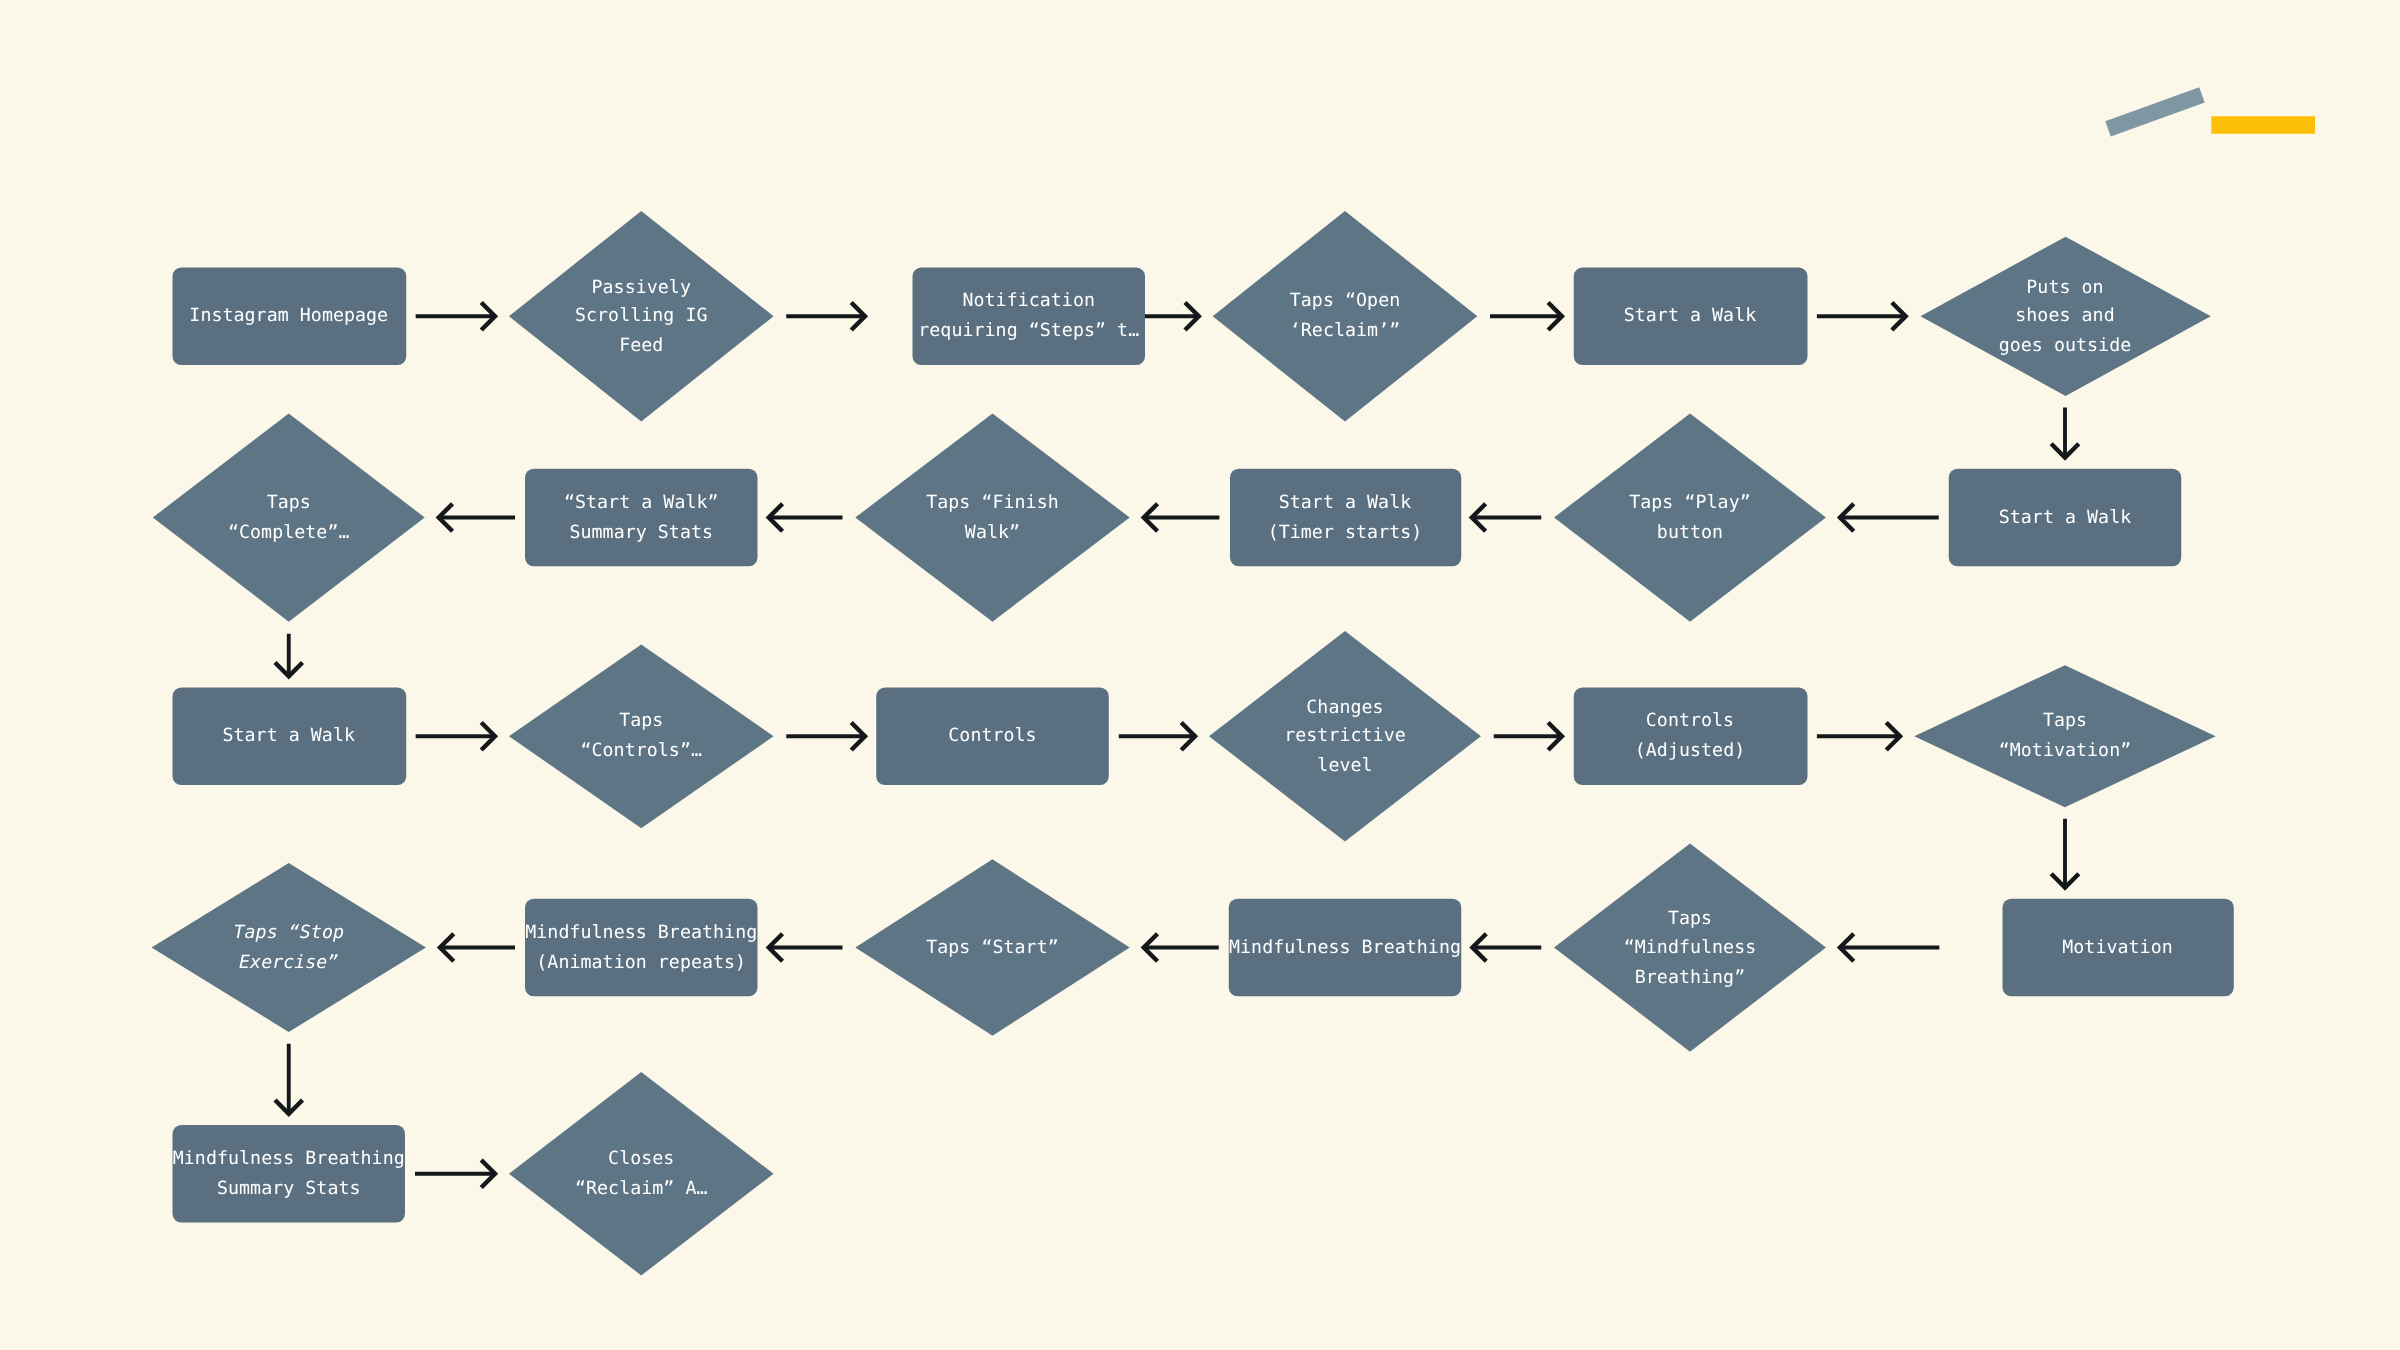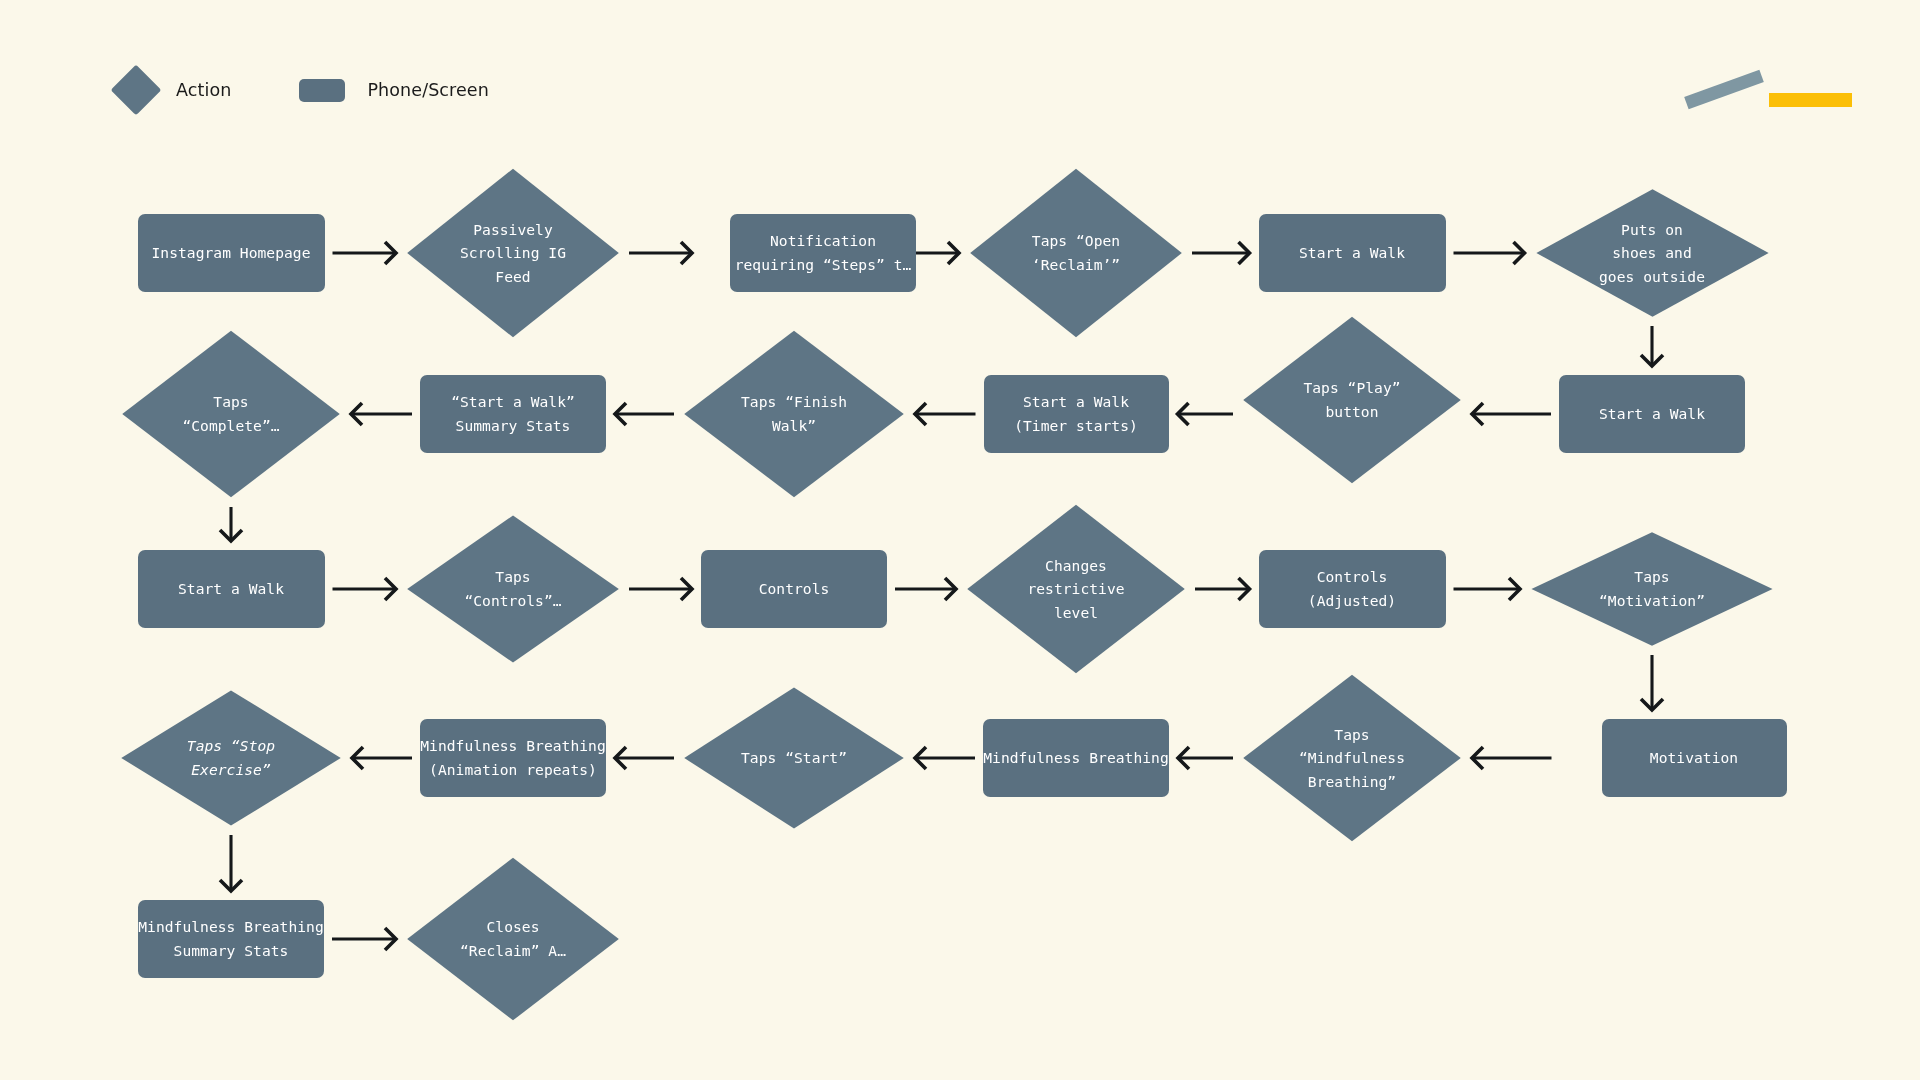--- a/index.html
+++ b/index.html
@@ -134,30 +134,20 @@
     fill: none;
     stroke-linecap: butt;
     stroke-linejoin: miter;
   }
 </style>
 </head>
 <body>
 
 <div id="canvas">
 
-  <div id="legend">
-    <div class="legend-entry">
-      <div class="legend-swatch-diamond"></div>
-      <span class="legend-label">Action</span>
-    </div>
-    <div class="legend-entry">
-      <div class="legend-swatch-rect"></div>
-      <span class="legend-label">Phone/Screen</span>
-    </div>
-  </div>
 
   <div id="deco-slash"></div>
   <div id="deco-bar"></div>
 
   <svg id="wires" width="1920" height="1080" viewBox="0 0 1920 1080">
       <line x1="332.5" y1="253" x2="396" y2="253"></line>
       <path d="M385 242 L396 253 L385 264" class="head"></path>
       <line x1="629" y1="253" x2="692" y2="253"></line>
       <path d="M681 242 L692 253 L681 264" class="head"></path>
       <line x1="895" y1="253" x2="959" y2="253"></line>
@@ -221,21 +211,21 @@
           <path class="dia-fill" d="M50 1 L99 50 L50 99 L1 50 Z"></path>
         </svg><span class="node-text">Taps “Open
 ‘Reclaim’”</span></div>
       <div class="node rect" style="left: 1258.5px; top: 214px; width: 187px; height: 78px;"><span class="node-text">Start a Walk</span></div>
       <div class="node diamond" style="left: 1533.5px; top: 188px; width: 237px; height: 130px;"><svg class="dia-shape" viewBox="0 0 100 100" preserveAspectRatio="none">
           <path class="dia-fill" d="M50 1 L99 50 L50 99 L1 50 Z"></path>
         </svg><span class="node-text">Puts on
 shoes and
 goes outside</span></div>
       <div class="node rect" style="left: 1559px; top: 375px; width: 186px; height: 78px;"><span class="node-text">Start a Walk</span></div>
-      <div class="node diamond" style="left: 1241px; top: 315px; width: 222px; height: 170px; align-items: center;"><svg class="dia-shape" viewBox="0 0 100 100" preserveAspectRatio="none">
+      <div class="node diamond" style="left: 1241px; top: 329px; width: 222px; height: 170px; align-items: center;"><svg class="dia-shape" viewBox="0 0 100 100" preserveAspectRatio="none">
           <path class="dia-fill" d="M50 1 L99 50 L50 99 L1 50 Z"></path>
         </svg><span class="node-text">Taps “Play”
 button</span></div>
       <div class="node rect" style="left: 983.5px; top: 375px; width: 185px; height: 78px;"><span class="node-text">Start a Walk
 (Timer starts)</span></div>
       <div class="node diamond" style="left: 682px; top: 329px; width: 224px; height: 170px;"><svg class="dia-shape" viewBox="0 0 100 100" preserveAspectRatio="none">
           <path class="dia-fill" d="M50 1 L99 50 L50 99 L1 50 Z"></path>
         </svg><span class="node-text">Taps “Finish
 Walk”</span></div>
       <div class="node rect" style="left: 420px; top: 375px; width: 186px; height: 78px;"><span class="node-text">“Start a Walk”

